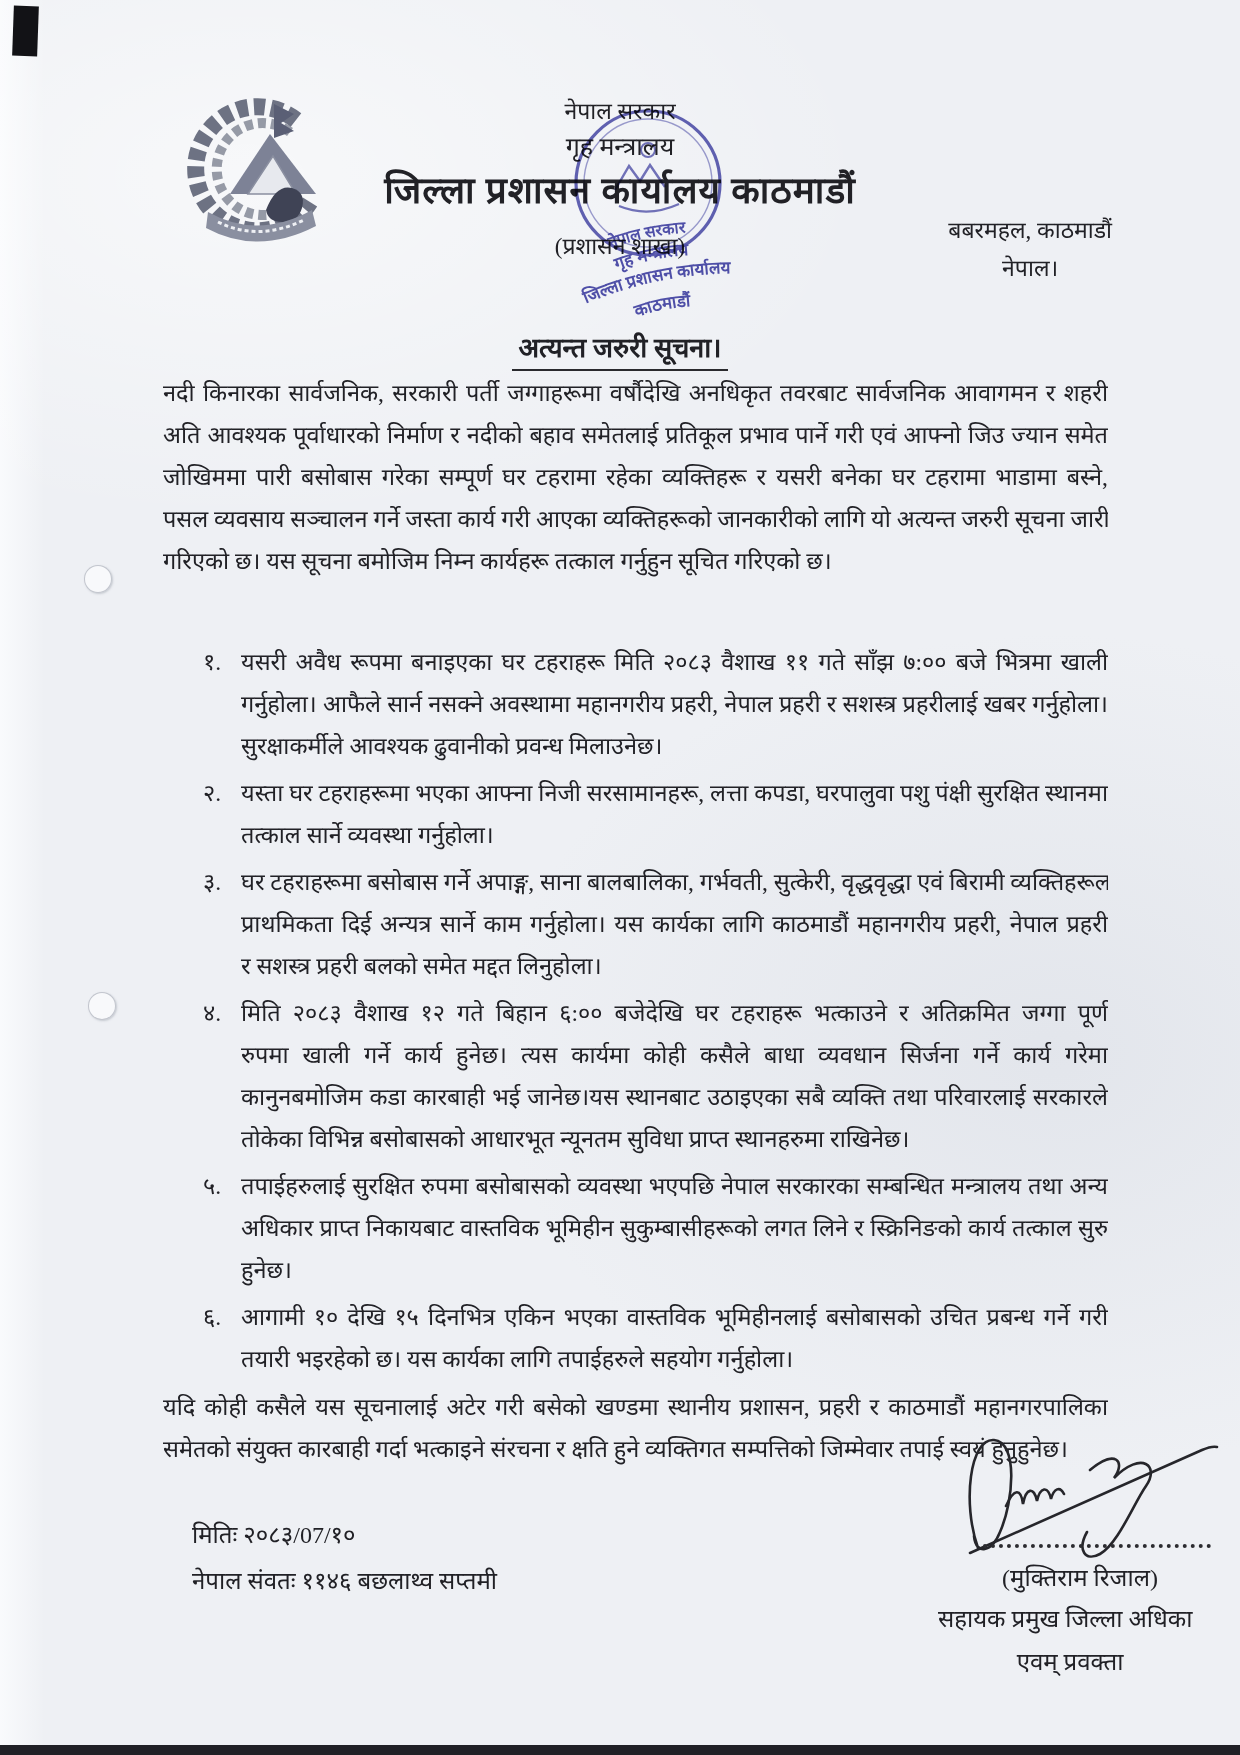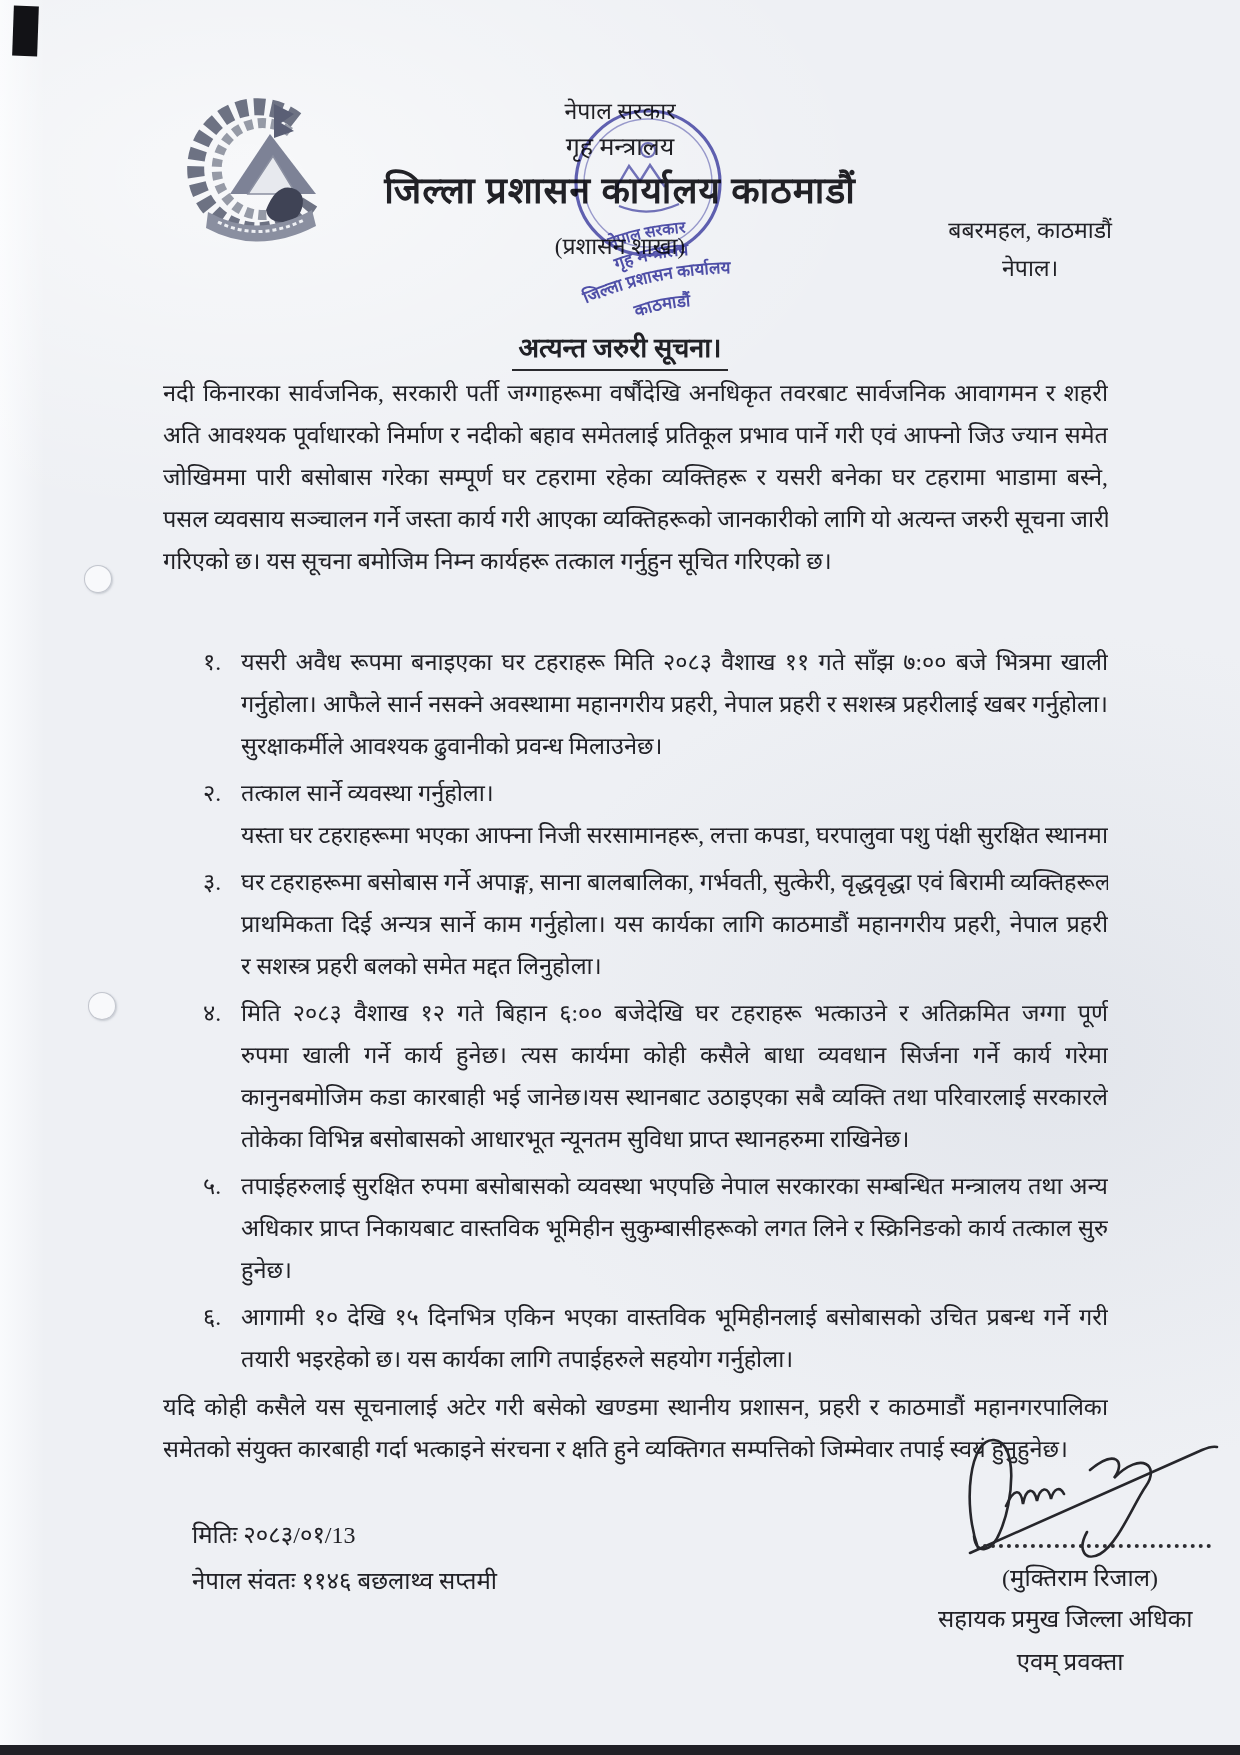--- a/index.html
+++ b/index.html
@@ -136,22 +136,22 @@
         <span class="nnum">१.</span>
         <div class="nbody">
           <div class="tline just">यसरी अवैध रूपमा बनाइएका घर टहराहरू मिति २०८३ वैशाख ११ गते साँझ ७:०० बजे भित्रमा खाली</div>
           <div class="tline just">गर्नुहोला।  आफैले सार्न नसक्ने अवस्थामा महानगरीय प्रहरी, नेपाल प्रहरी र सशस्त्र प्रहरीलाई खबर गर्नुहोला।</div>
           <div class="tline">सुरक्षाकर्मीले आवश्यक ढुवानीको प्रवन्ध मिलाउनेछ।</div>
         </div>
       </div>
       <div class="nitem">
         <span class="nnum">२.</span>
         <div class="nbody">
+          <div class="tline just">यस्ता घर टहराहरूमा भएका आफ्ना निजी सरसामानहरू, लत्ता कपडा, घरपालुवा पशु पंक्षी सुरक्षित स्थानमा</div>
           <div class="tline">तत्काल सार्ने व्यवस्था गर्नुहोला।</div>
-          <div class="tline just">यस्ता घर टहराहरूमा भएका आफ्ना निजी सरसामानहरू, लत्ता कपडा, घरपालुवा पशु पंक्षी सुरक्षित स्थानमा</div>
         </div>
       </div>
       <div class="nitem">
         <span class="nnum">३.</span>
         <div class="nbody">
           <div class="tline just">घर टहराहरूमा बसोबास गर्ने अपाङ्ग, साना बालबालिका, गर्भवती, सुत्केरी, वृद्धवृद्धा एवं बिरामी व्यक्तिहरूलाई</div>
           <div class="tline just">प्राथमिकता दिई अन्यत्र सार्ने काम गर्नुहोला।  यस कार्यका लागि काठमाडौं महानगरीय प्रहरी, नेपाल प्रहरी</div>
           <div class="tline">र सशस्त्र प्रहरी बलको समेत मद्दत लिनुहोला।</div>
         </div>
       </div>
@@ -180,21 +180,21 @@
         </div>
       </div>
     </div>
 
   <div class="closing">
       <div class="tline just">यदि कोही कसैले यस सूचनालाई अटेर गरी बसेको खण्डमा स्थानीय प्रशासन, प्रहरी र काठमाडौं महानगरपालिका</div>
       <div class="tline">समेतको संयुक्त कारबाही गर्दा भत्काइने संरचना र क्षति हुने व्यक्तिगत सम्पत्तिको जिम्मेवार तपाई स्वयं हुनुहुनेछ।</div>
     </div>
 
   <div class="date-block">
-    <div>मितिः २०८३/०१/13</div>
+    <div>मितिः २०८३/07/१०</div>
     <div>नेपाल संवतः ११४६ बछलाथ्व सप्तमी</div>
   </div>
 
   <svg class="sig-scrawl" width="280" height="160" viewBox="0 0 280 160">
     <g fill="none" stroke="#26262b" stroke-width="2.6" stroke-linecap="round">
       <path d="M38 140 C 22 95 30 30 54 32 C 78 34 74 92 60 124 C 52 144 36 148 34 128"></path>
       <path d="M66 98 c 8 -18 15 -18 17 -2 c 3 -16 11 -18 14 -3 c 3 -14 11 -16 14 -2 c 3 -11 9 -13 13 -5"></path>
       <path d="M150 62 c 26 -22 36 -8 24 8 c 28 -28 46 -12 32 8 c -12 17 -28 58 -46 68 c -15 8 -23 -4 -13 -22"></path>
       <path d="M30 145 L 262 42 c 7 -3 11 -4 15 -3"></path>
     </g>

